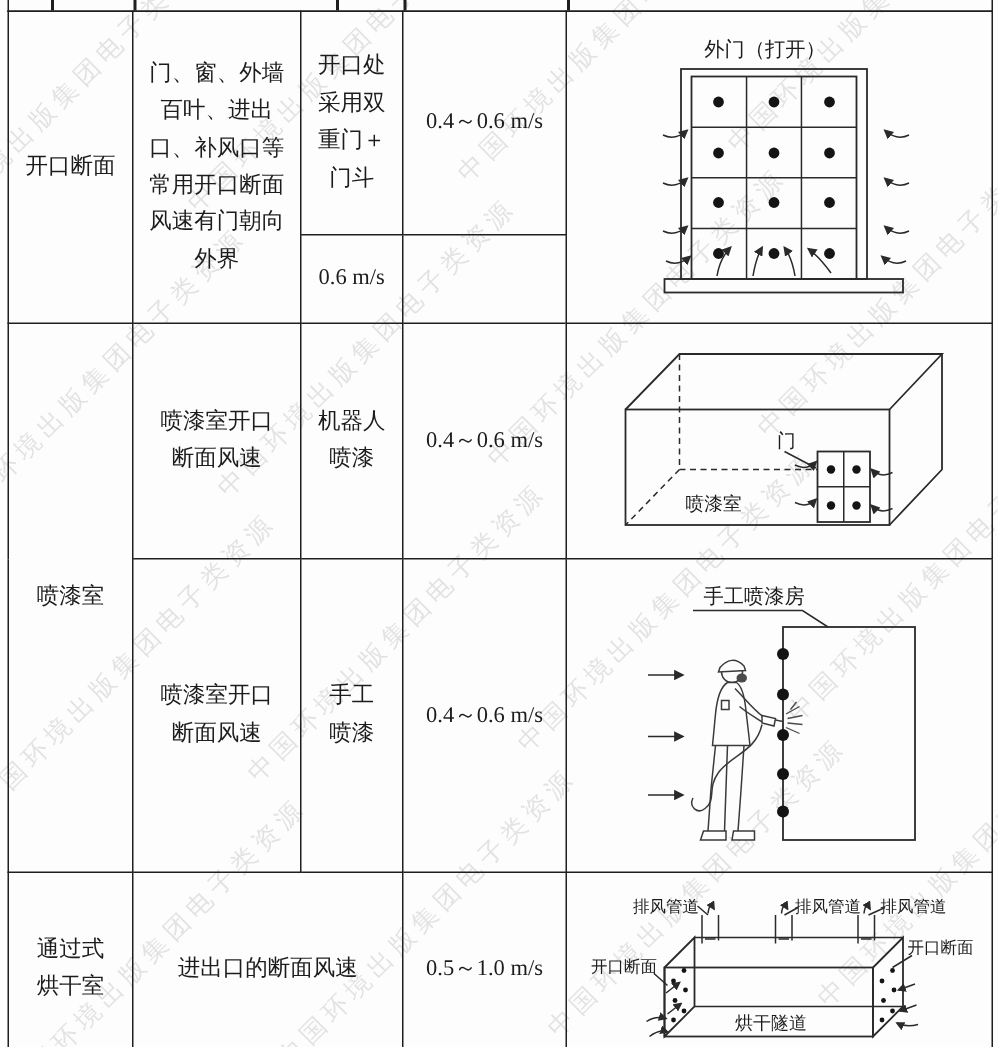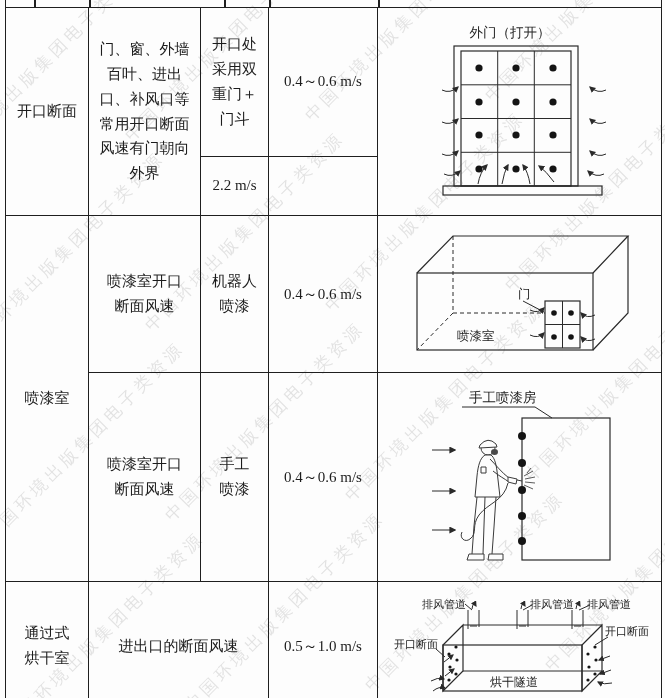--- a/index.html
+++ b/index.html
@@ -149,21 +149,21 @@
           <path class="dthin" d="M224,144 Q216,148 208,141" marker-end="url(#ah1)"></path>
           <path class="dthin" d="M222,164 Q214,168 206,161" marker-end="url(#ah1)"></path>
           <path class="dthin" d="M96,174 Q98,162 105,155" marker-end="url(#ah1)"></path>
           <path class="dthin" d="M120,174 Q122,162 126,155" marker-end="url(#ah1)"></path>
           <path class="dthin" d="M148,174 Q146,162 141,155" marker-end="url(#ah1)"></path>
           <path class="dthin" d="M172,172 Q164,161 157,156" marker-end="url(#ah1)"></path>
         </svg>
       </td>
     </tr>
     <tr style="height:58px">
-      <td>2.2 m/s</td>
+      <td>0.6 m/s</td>
       <td></td>
     </tr>
     <tr style="height:152px">
       <td rowspan="2" class="pre">喷漆室</td>
       <td class="pre">喷漆室开口
 断面风速</td>
       <td class="pre">机器人
 喷漆</td>
       <td>0.4～0.6 m/s</td>
       <td class="diagram">

